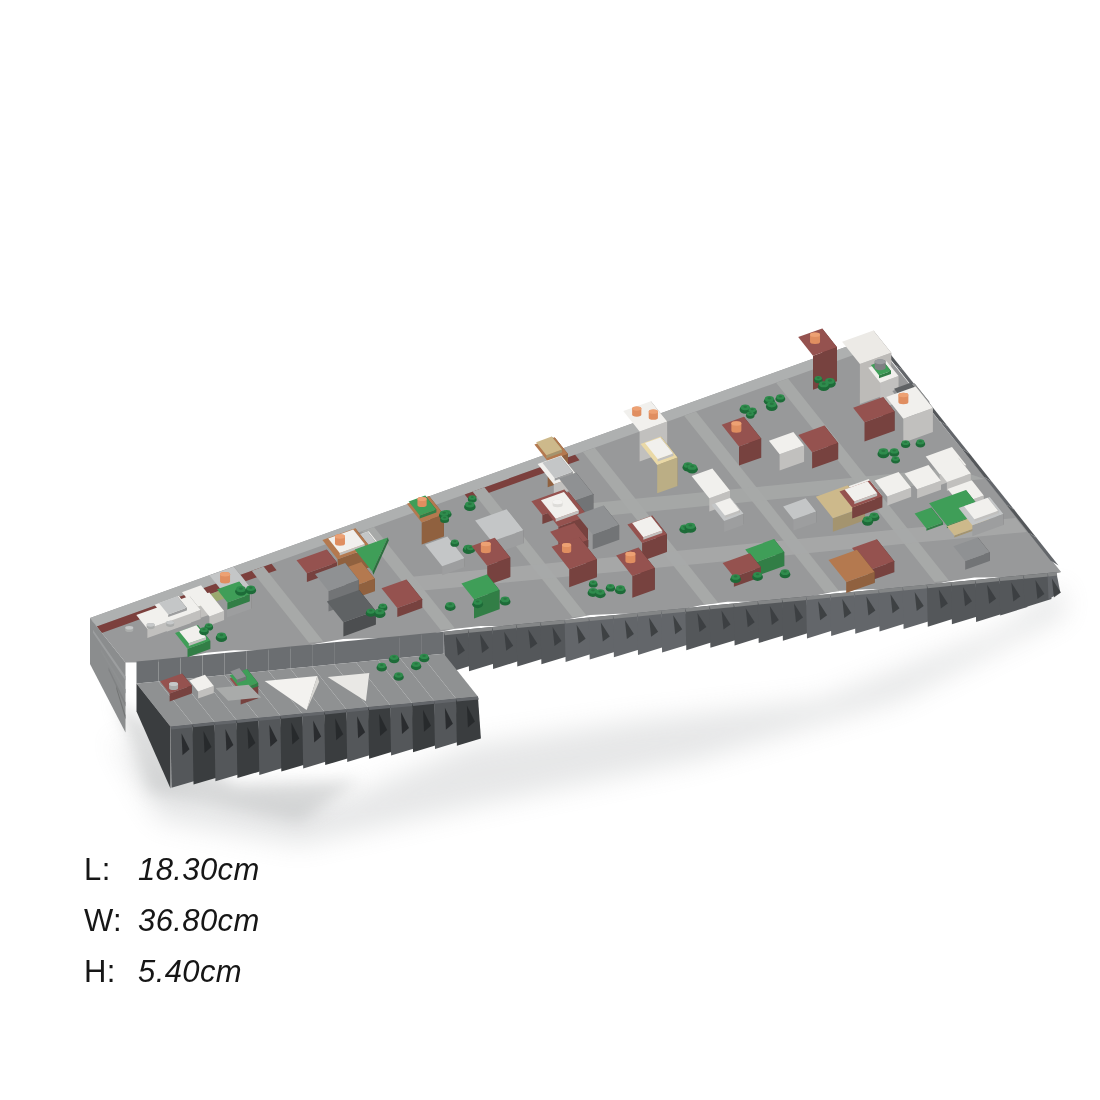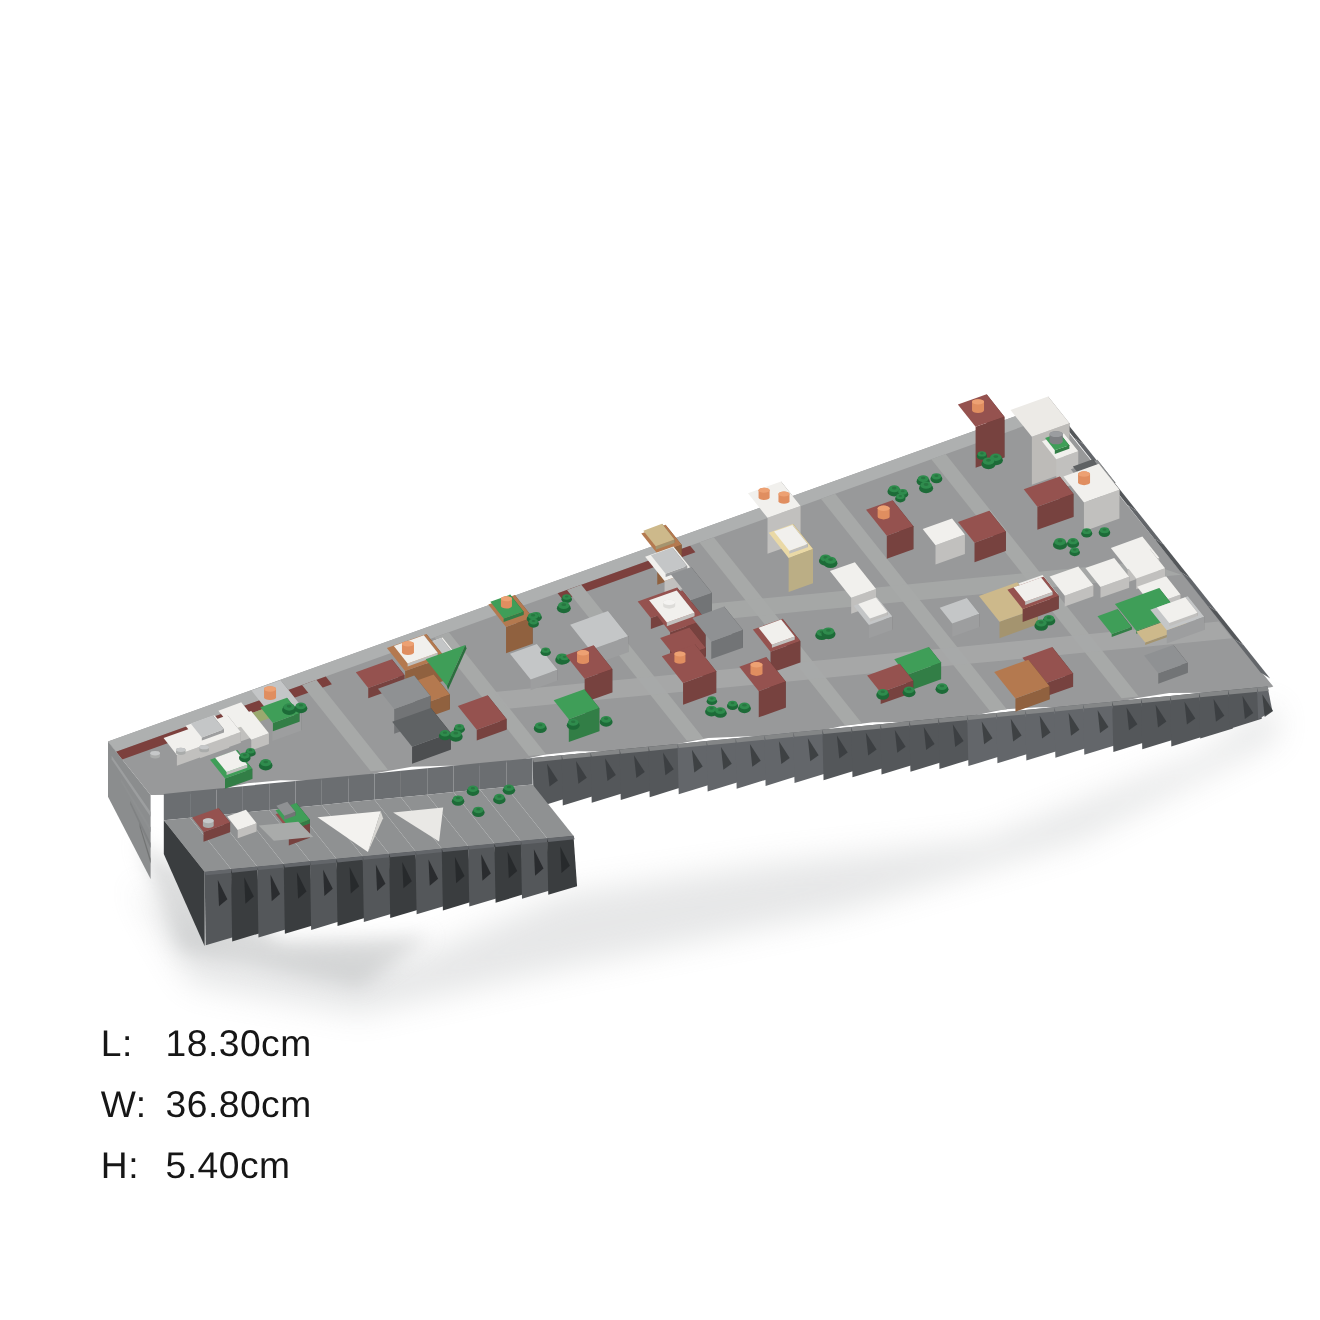--- a/index.html
+++ b/index.html
@@ -20,21 +20,21 @@
     display:flex;
     align-items:baseline;
     font-size:31px;
     line-height:31px;
     letter-spacing:0.4px;
     color:#161616;
     margin-bottom:20px;
     font-weight:400;
   }
   .dim-label{width:54px;flex:0 0 auto;}
-  .dim-value{margin-left:0;}
+  .dim-value{margin-left:0;font-style:italic;}
 </style>
 </head>
 <body>
 
 <div class="canvas-wrap">
   <svg id="model-svg" width="1100" height="1100" viewBox="0 0 1100 1100" role="img" aria-label="Brick-built micro-scale city district model, isometric render on white background">
       <defs>
         <filter id="blur1" x="-30%" y="-30%" width="160%" height="160%">
           <feGaussianBlur stdDeviation="13"></feGaussianBlur>
         </filter>

